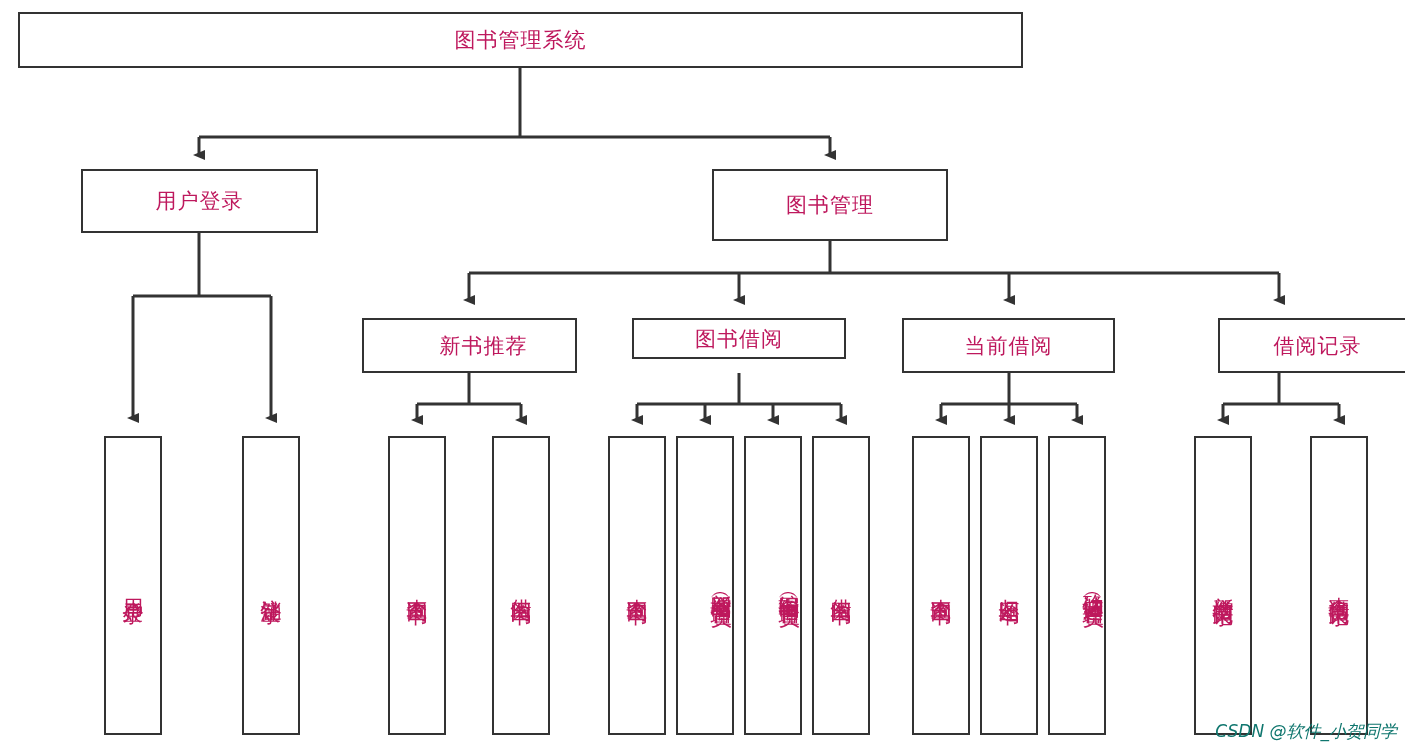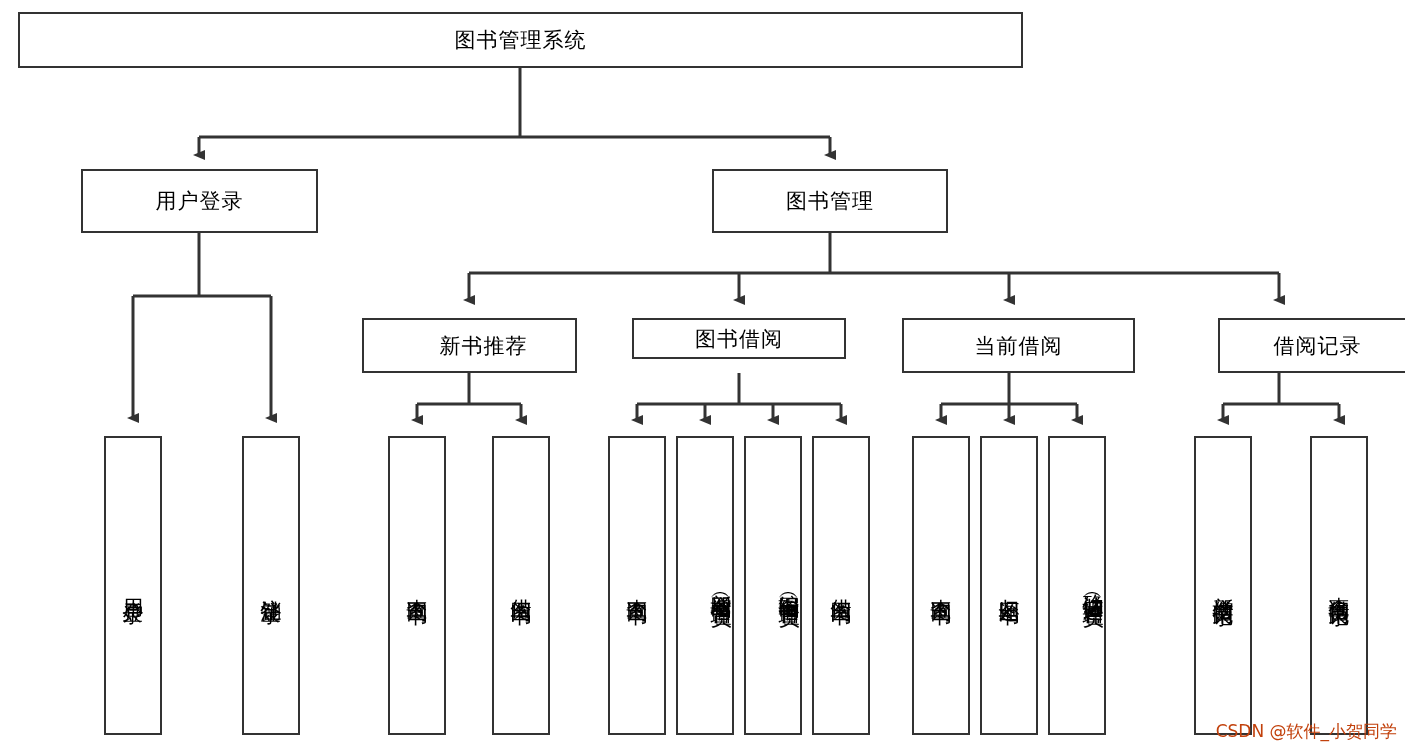--- a/index.html
+++ b/index.html
@@ -18,21 +18,21 @@
     overflow: hidden;
   }
   .node {
     position: absolute;
     box-sizing: border-box;
     border: 2px solid #333333;
     background: #ffffff;
     display: flex;
     align-items: center;
     justify-content: center;
-    color: #000000;
+    color: #be185d;
   }
   .node.horiz {
     font-size: 21px;
     letter-spacing: 1px;
   }
   .node.vert {
     writing-mode: vertical-rl;
     text-orientation: upright;
     font-size: 21px;
     letter-spacing: 2px;
@@ -56,23 +56,24 @@
     top: 0;
     width: 1405px;
     height: 747px;
     pointer-events: none;
   }
   .watermark {
     position: absolute;
     right: 8px;
     bottom: 4px;
     font-size: 17px;
-    color: #c2410c;
+    color: #0f766e;
     white-space: nowrap;
     font-family: "DejaVu Sans", "Liberation Sans", sans-serif;
+    font-style: italic;
   }
 </style>
 </head>
 <body>
 
 <div id="canvas">
 
   <svg id="wires" viewBox="0 0 1405 747">
     <defs>
       <marker id="arrow" markerWidth="12" markerHeight="12" refX="5" refY="6" orient="auto" markerUnits="userSpaceOnUse">
@@ -124,33 +125,33 @@
   </svg>
 
   <div class="node horiz" style="left:18px; top:12px; width:1005px; height:56px;">
     <span>图书管理系统</span>
   </div>
 
   <div class="node horiz" style="left:81px; top:169px; width:237px; height:64px;">
     <span>用户登录</span>
   </div>
 
-  <div class="node horiz" style="left:712px; top:169px; width:236px; height:64px;align-items:center;">
+  <div class="node horiz" style="left:712px; top:169px; width:236px; height:72px;align-items:center;">
     <span>图书管理</span>
   </div>
 
   <div class="node horiz" style="left:362px; top:318px; width:215px; height:55px;padding-left:28px;">
     <span>新书推荐</span>
   </div>
 
   <div class="node horiz" style="left:632px; top:318px; width:214px; height:41px;">
     <span>图书借阅</span>
   </div>
 
-  <div class="node horiz" style="left:902px; top:318px; width:233px; height:55px;">
+  <div class="node horiz" style="left:902px; top:318px; width:213px; height:55px;">
     <span>当前借阅</span>
   </div>
 
   <div class="node horiz" style="left:1218px; top:318px; width:199px; height:55px;">
     <span>借阅记录</span>
   </div>
 
   <div class="node vert vert-mid" style="left:104px; top:436px; width:58px; height:299px;">
     <span class="vtext">用户登录</span>
   </div>

